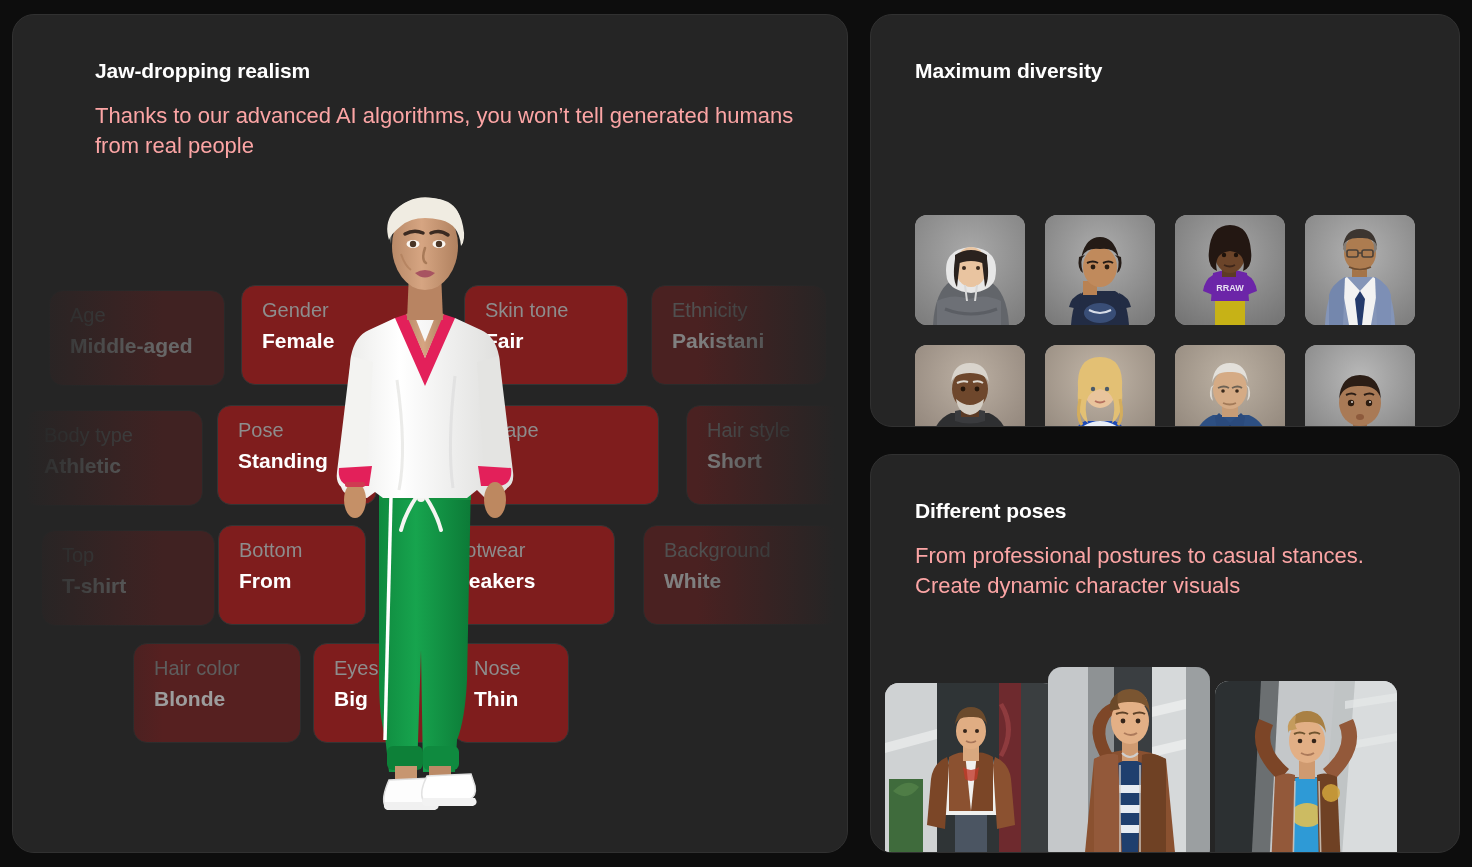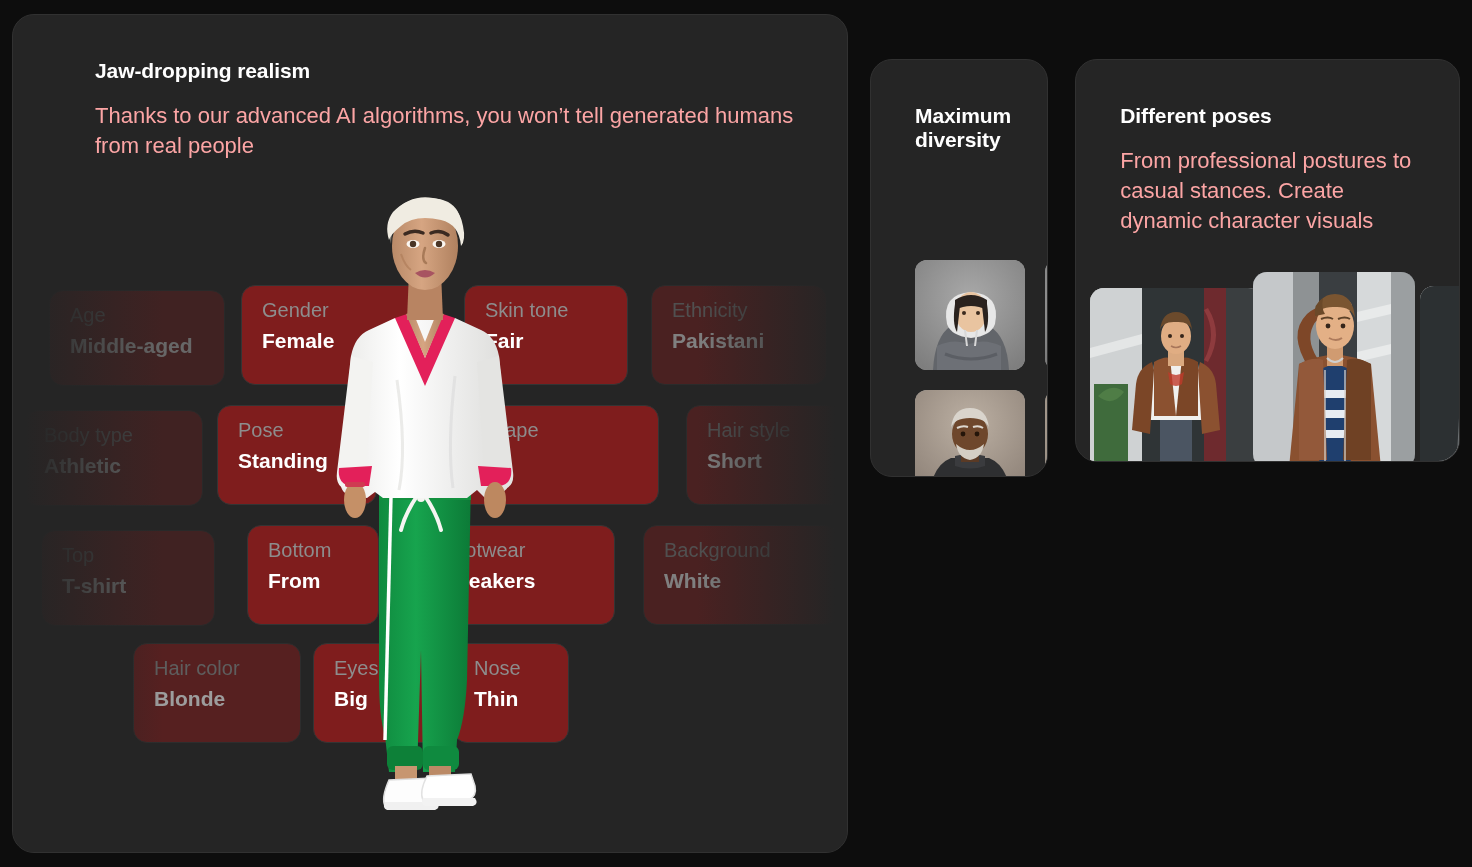--- a/index.html
+++ b/index.html
@@ -34,25 +34,24 @@
 
   .card-left {
     width: 836px;
     height: 839px;
     flex: 0 0 836px;
     padding-left: 38px;
   }
 
   .col-right {
     display: flex;
-    flex-direction: row;
+    flex-direction: column;
     gap: 27px;
     width: 590px;
     flex: 0 0 590px;
-    margin-top: 45px;
   }
 
   .card-diversity { height: 418px; }
   .card-poses     { height: 403px; }
 
   
   .card-head { padding: 44px 44px 0 44px; }
 
   .card-title {
     font-size: 21px;
@@ -230,21 +229,21 @@
         <div class="chip dim2" style="left:673px; top:220px; width:170px; height:100px;">
           <span class="k">Hair style</span>
           <span class="v">Short</span>
         </div>
 
         <div class="chip dim" style="left:28px;  top:345px; width:174px; height:96px;">
           <span class="k">Top</span>
           <span class="v">T-shirt</span>
         </div>
 
-        <div class="chip" style="left:234px; top:340px; width:132px; height:100px;">
+        <div class="chip" style="left:205px; top:340px; width:148px; height:100px;">
           <span class="k">Bottom</span>
           <span class="v">From</span>
         </div>
 
         <div class="chip" style="left:408px; top:340px; width:194px; height:100px;">
           <span class="k">Footwear</span>
           <span class="v">Sneakers</span>
         </div>
 
         <div class="chip dim2" style="left:630px; top:340px; width:196px; height:100px;">

